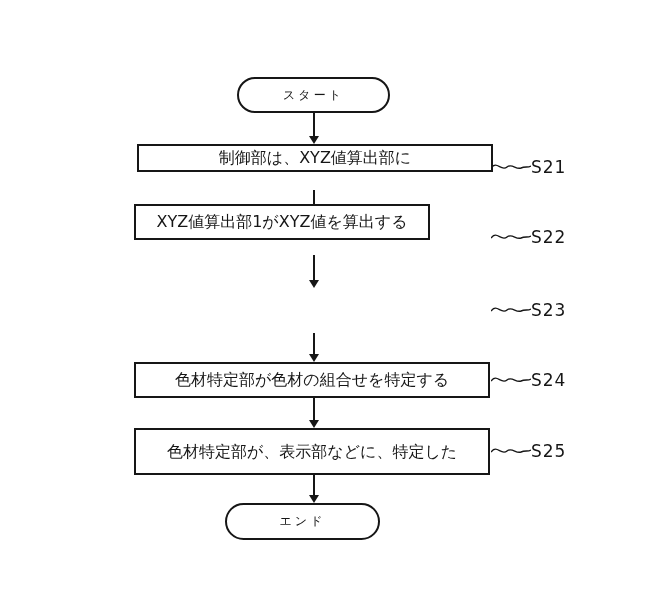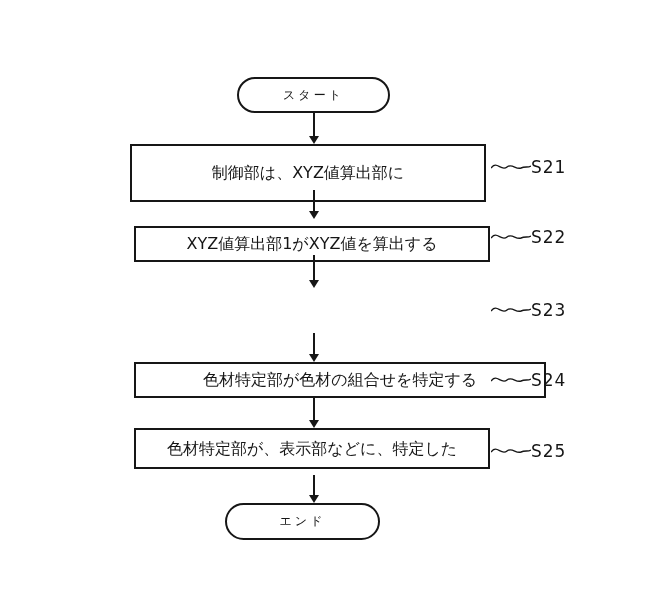--- a/index.html
+++ b/index.html
@@ -61,34 +61,34 @@
 
   <div class="terminal" style="left:237px;top:77px;width:153px;height:36px">
     <span>スタート</span>
   </div>
 
   <div class="arrow" style="left:308px;top:113px;height:31px">
     <div class="arrow-line"></div>
     <div class="arrow-head"></div>
   </div>
 
-  <div class="process" style="left:130px;top:144px;width:356px;height:58px">
+  <div class="process" style="left:137px;top:144px;width:356px;height:28px">
     <div>制御部は、XYZ値算出部に</div>
   </div>
   <svg class="callout" style="left:491px;top:160px" viewBox="0 0 40 14">
     <path d="M0,8 C6,0 10,12 16,7 C21,3 25,10 30,8 C34,6 37,8 40,6"></path>
   </svg>
   <span class="step-label" style="left:531px;top:154px">S21</span>
 
   <div class="arrow" style="left:308px;top:190px;height:29px">
     <div class="arrow-line"></div>
     <div class="arrow-head"></div>
   </div>
 
-  <div class="process" style="left:134px;top:226px;width:356px;height:36px">
+  <div class="process" style="left:134px;top:204px;width:296px;height:36px">
     <div>XYZ値算出部1がXYZ値を算出する</div>
   </div>
   <svg class="callout" style="left:491px;top:230px" viewBox="0 0 40 14">
     <path d="M0,8 C6,0 10,12 16,7 C21,3 25,10 30,8 C34,6 37,8 40,6"></path>
   </svg>
   <span class="step-label" style="left:531px;top:224px">S22</span>
 
   <div class="arrow" style="left:308px;top:255px;height:33px">
     <div class="arrow-line"></div>
     <div class="arrow-head"></div>
@@ -97,34 +97,34 @@
   <svg class="callout" style="left:491px;top:303px" viewBox="0 0 40 14">
     <path d="M0,8 C6,0 10,12 16,7 C21,3 25,10 30,8 C34,6 37,8 40,6"></path>
   </svg>
   <span class="step-label" style="left:531px;top:297px">S23</span>
 
   <div class="arrow" style="left:308px;top:333px;height:29px">
     <div class="arrow-line"></div>
     <div class="arrow-head"></div>
   </div>
 
-  <div class="process" style="left:134px;top:362px;width:412px;height:36px">
+  <div class="process" style="left:134px;top:362px;width:356px;height:36px">
     <div>色材特定部が色材の組合せを特定する</div>
   </div>
   <svg class="callout" style="left:491px;top:373px" viewBox="0 0 40 14">
     <path d="M0,8 C6,0 10,12 16,7 C21,3 25,10 30,8 C34,6 37,8 40,6"></path>
   </svg>
   <span class="step-label" style="left:531px;top:367px">S24</span>
 
   <div class="arrow" style="left:308px;top:398px;height:30px">
     <div class="arrow-line"></div>
     <div class="arrow-head"></div>
   </div>
 
-  <div class="process" style="left:134px;top:428px;width:356px;height:41px">
+  <div class="process" style="left:134px;top:428px;width:356px;height:47px">
     <div>色材特定部が、表示部などに、特定した</div>
   </div>
   <svg class="callout" style="left:491px;top:444px" viewBox="0 0 40 14">
     <path d="M0,8 C6,0 10,12 16,7 C21,3 25,10 30,8 C34,6 37,8 40,6"></path>
   </svg>
   <span class="step-label" style="left:531px;top:438px">S25</span>
 
   <div class="arrow" style="left:308px;top:475px;height:28px">
     <div class="arrow-line"></div>
     <div class="arrow-head"></div>

